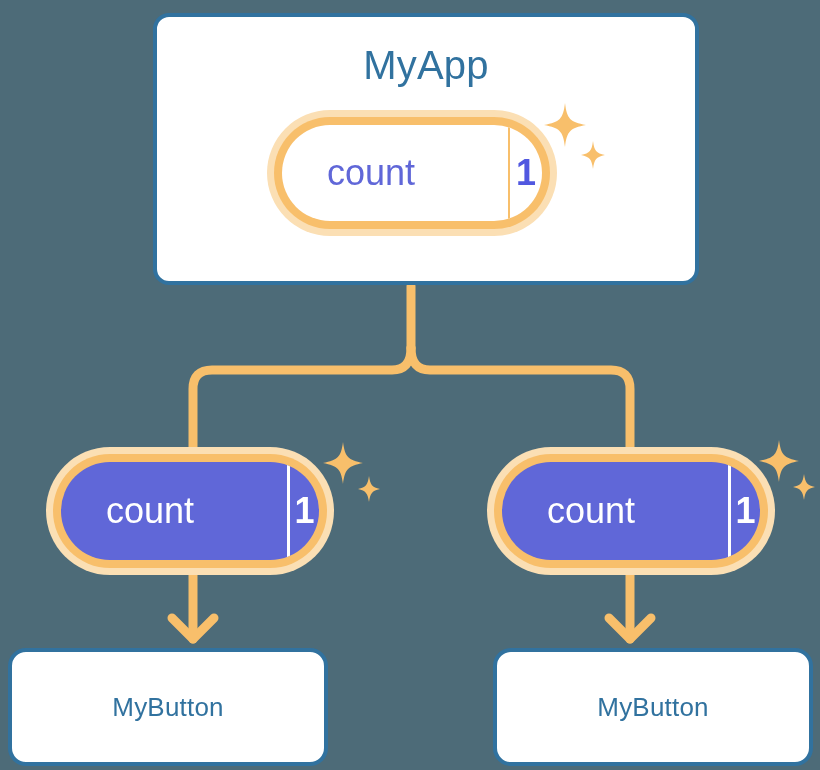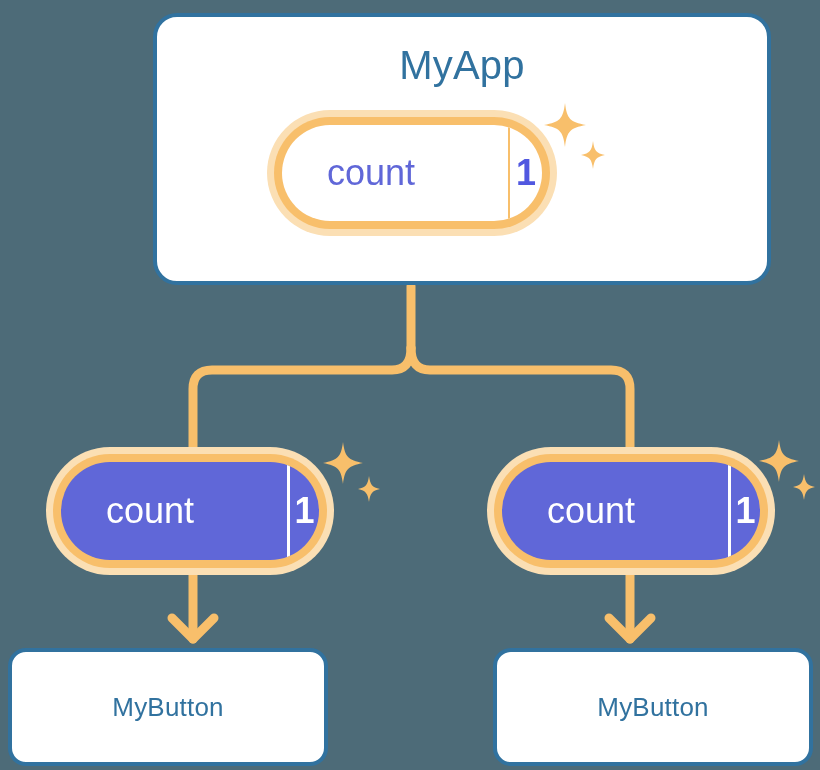--- a/index.html
+++ b/index.html
@@ -42,23 +42,23 @@
     font-size: 26px;
     font-weight: 400;
     letter-spacing: .2px;
     line-height: 1;
     white-space: nowrap;
   }
 
   #card-myapp {
     left: 153px;
     top: 13px;
-    width: 618px;
+    width: 546px;
     height: 272px;
-    border-radius: 24px;
+    border-radius: 16px;
     display: block;
   }
   #card-myapp .card-label {
     display: block;
     text-align: center;
     margin-top: 28px;
     font-size: 40px;
   }
 
   #card-button-left {

